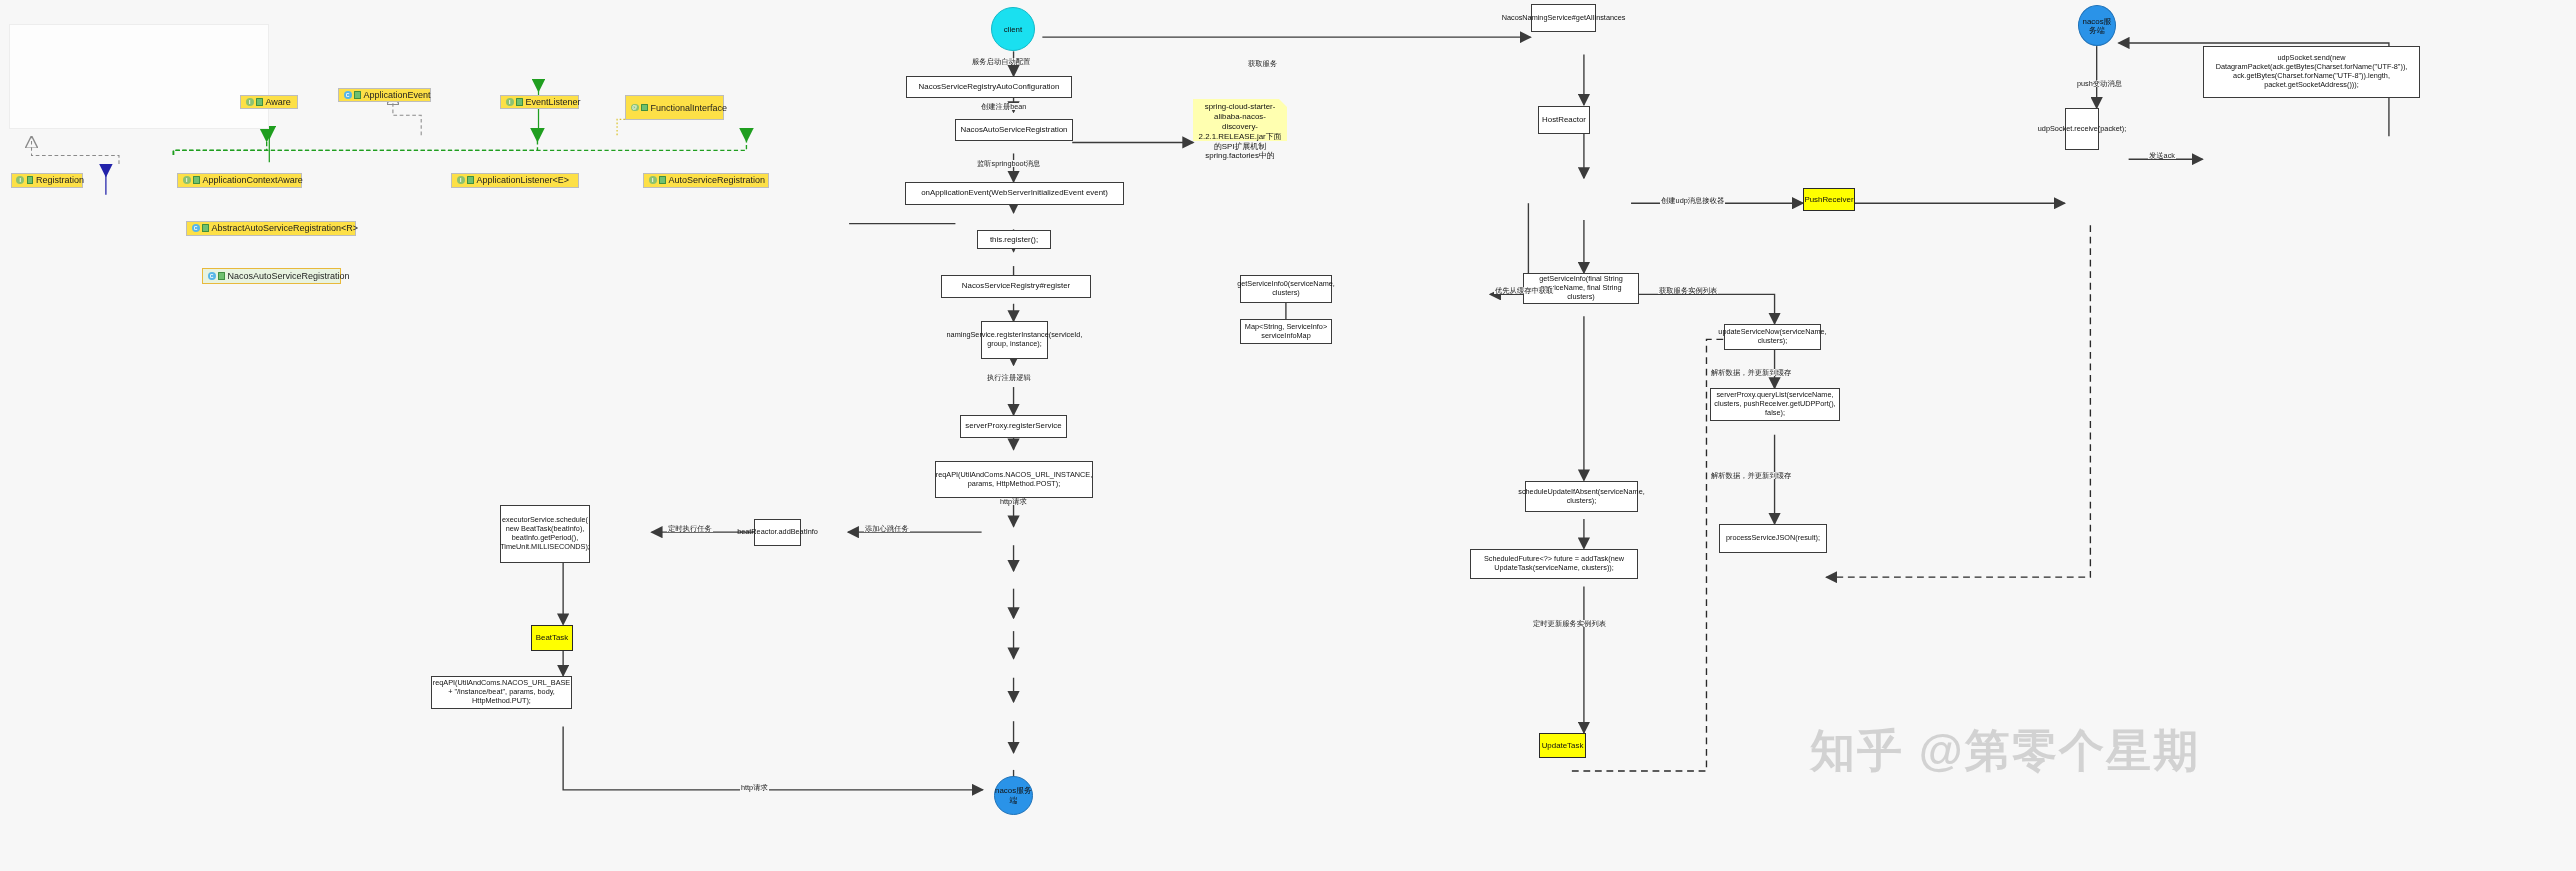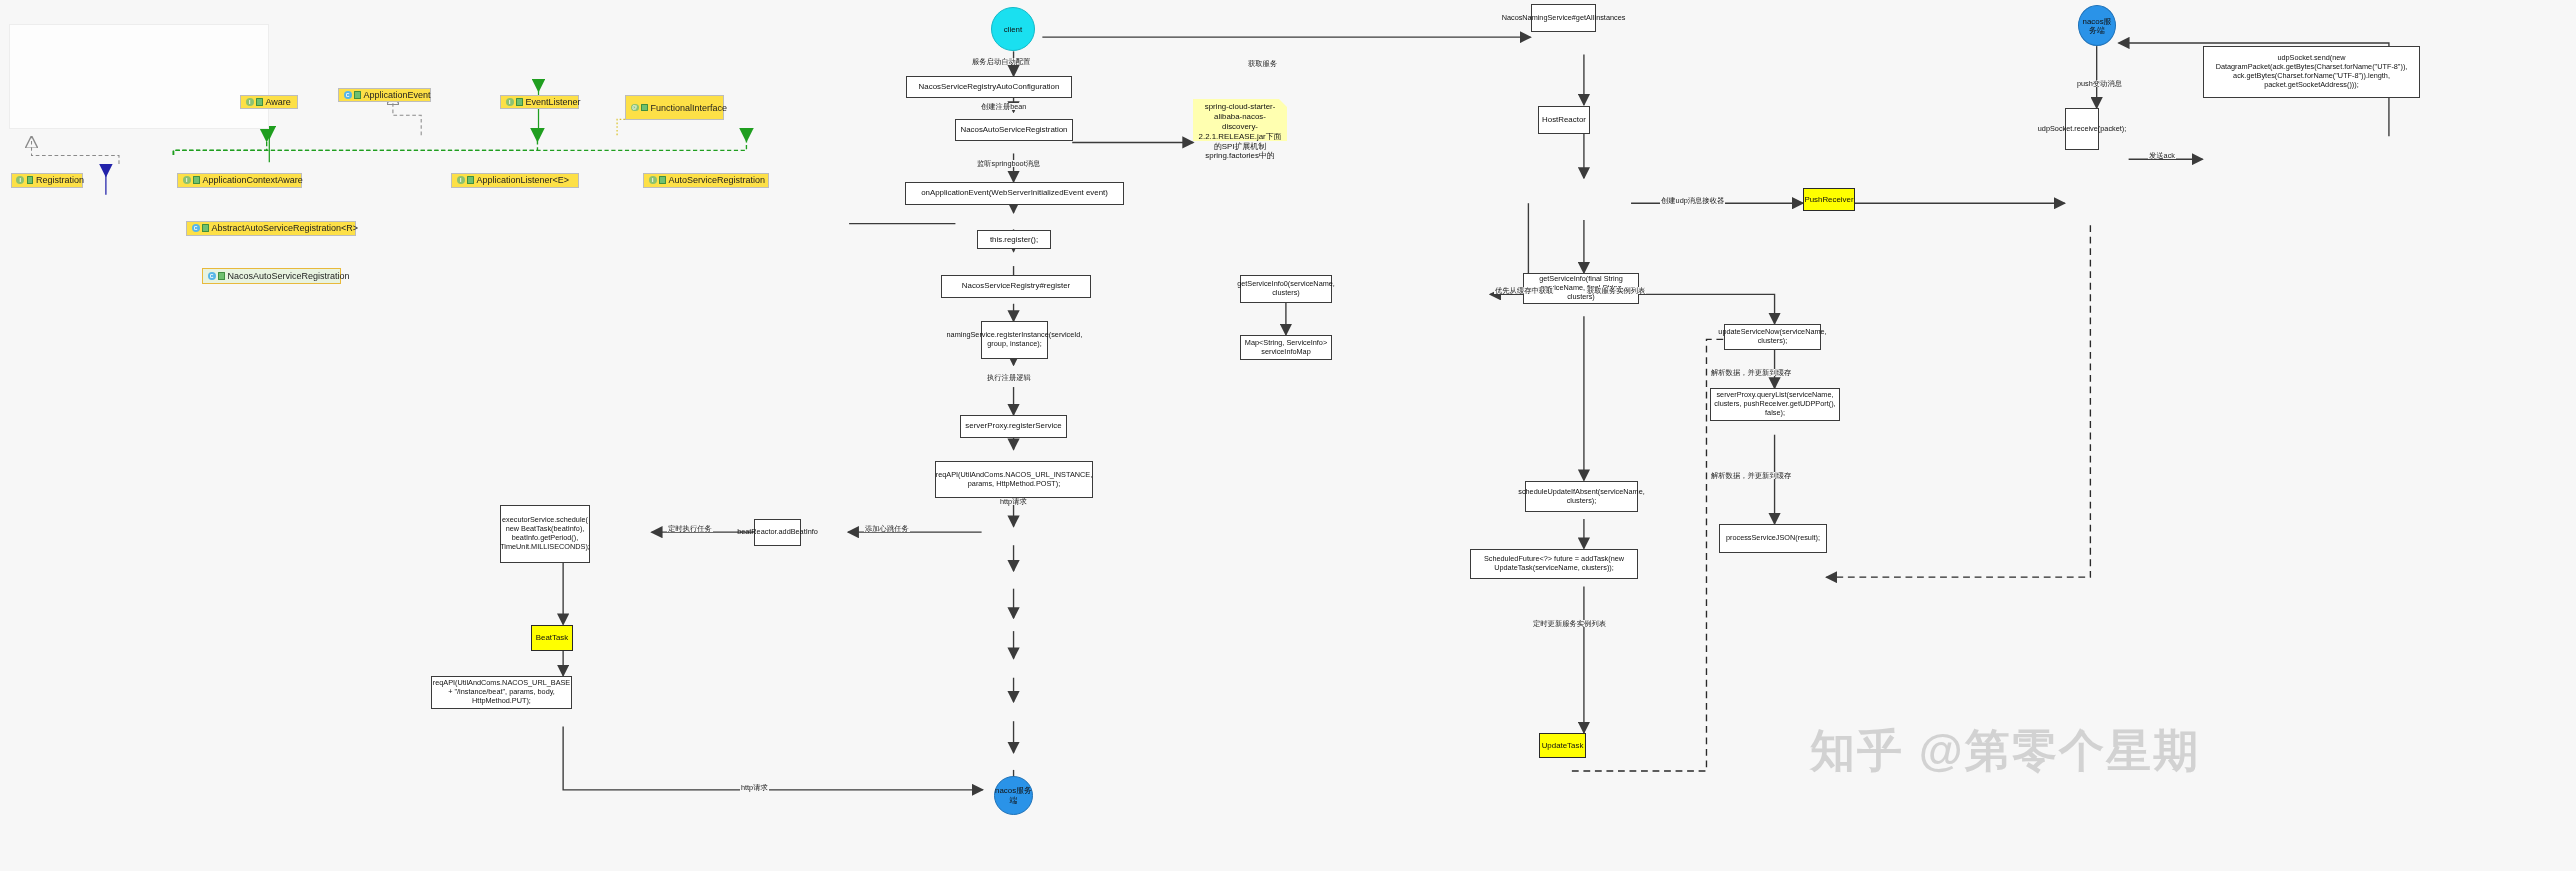--- a/index.html
+++ b/index.html
@@ -348,25 +348,25 @@
   </div>
 
   <div class="elabel" style="left:1494px;top:287px;">
     <span>优先从缓存中获取</span>
   </div>
 
   <div class="node small" style="left:1240px;top:275px;width:92px;height:28px;">
     <span>getServiceInfo0(serviceName, clusters)</span>
   </div>
 
-  <div class="node small" style="left:1240px;top:335px;width:92px;height:25px;">
+  <div class="node small" style="left:1240px;top:319px;width:92px;height:25px;">
     <span>Map&lt;String, ServiceInfo&gt; serviceInfoMap</span>
   </div>
 
-  <div class="elabel" style="left:1586px;top:287px;">
+  <div class="elabel" style="left:1658px;top:287px;">
     <span>获取服务实例列表</span>
   </div>
 
   <div class="node small" style="left:1525px;top:481px;width:113px;height:31px;text-align:center;">
     <span>scheduleUpdateIfAbsent(serviceName, clusters);</span>
   </div>
 
   <div class="node small" style="left:1470px;top:549px;width:168px;height:30px;">
     <span>ScheduledFuture&lt;?&gt; future = addTask(new UpdateTask(serviceName, clusters));</span>
   </div>

